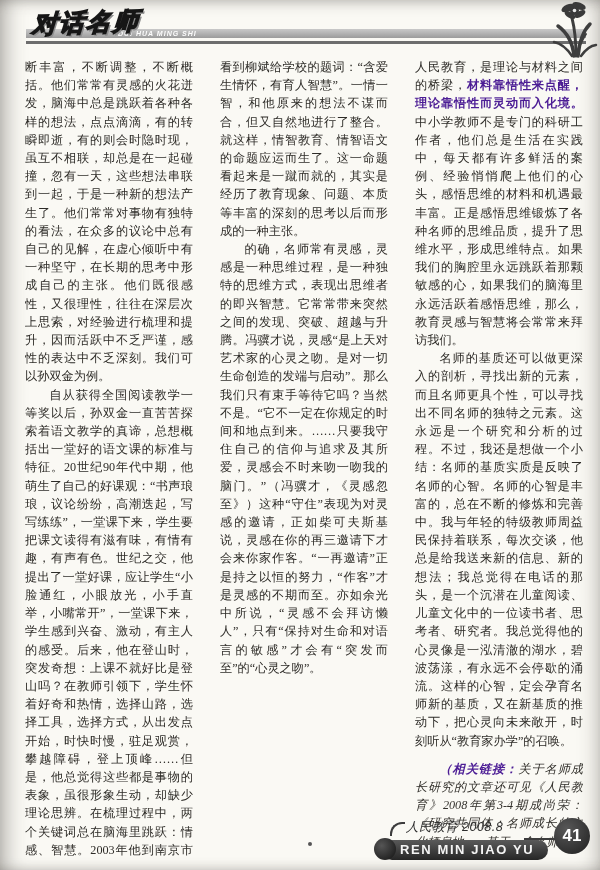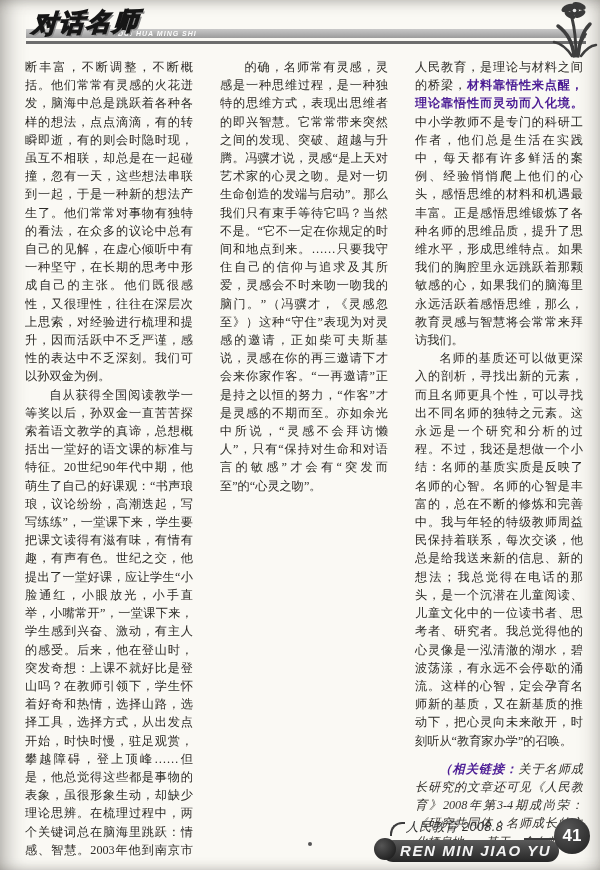--- a/index.html
+++ b/index.html
@@ -44,23 +44,23 @@
   .related{margin-top:10px;font-style:italic;color:#33312c;}
   .editor{margin:12px 2px 0 0;text-align:right;font-size:12.2px;}
   .editor b{font-weight:bold;}
   
   .footer{position:absolute;right:10px;bottom:6px;width:222px;height:48px;
     font-family:"Liberation Sans","DejaVu Sans",sans-serif;}
   .footer-arc{position:absolute;left:22px;top:6px;width:13px;height:12px;
     border-top:2px solid #3c3c3c;border-left:2px solid #3c3c3c;border-top-left-radius:12px;}
   .footer-journal{position:absolute;left:38px;top:3px;
     font-size:12.5px;font-weight:normal;font-style:italic;color:#2e2e2e;letter-spacing:.5px;}
-  .footer-pill{position:absolute;left:14px;top:24px;padding:2px 8px 3px 18px;
+  .footer-pill{position:absolute;left:14px;top:24px;padding:2px 14px 3px 18px;
     background:linear-gradient(#5a5a5a,#262626);border-radius:11px;
-    color:#f4f4f4;font-size:15px;font-weight:bold;font-style:italic;letter-spacing:1.6px;white-space:nowrap;}
+    color:#f4f4f4;font-size:13px;font-weight:bold;letter-spacing:1.6px;white-space:nowrap;}
   .footer-pill::before{content:"";position:absolute;left:-8px;top:-2px;width:22px;height:22px;
     background:radial-gradient(circle at 35% 35%,#555,#111);border-radius:50%;}
   .footer-link-line{position:absolute;right:28px;top:22px;width:38px;height:2px;background:#3c3c3c;}
   .footer-page{position:absolute;right:0;top:2px;width:36px;height:36px;border-radius:50%;
     background:radial-gradient(circle at 35% 30%,#585858,#1f1f1f);
     color:#fff;font-size:17px;font-weight:bold;display:flex;align-items:center;justify-content:center;text-align:center;}
   .dot{position:absolute;left:-60px;top:26px;width:4px;height:4px;background:#555;border-radius:50%;}
 </style>
 </head>
 <body>
@@ -93,20 +93,21 @@
   </div>
 
   <div class="columns">
 
     <div class="col">
       <p class="para">断丰富，不断调整，不断概括。他们常常有灵感的火花迸发，脑海中总是跳跃着各种各样的想法，点点滴滴，有的转瞬即逝，有的则会时隐时现，虽互不相联，却总是在一起碰撞，忽有一天，这些想法串联到一起，于是一种新的想法产生了。他们常常对事物有独特的看法，在众多的议论中总有自己的见解，在虚心倾听中有一种坚守，在长期的思考中形成自己的主张。他们既很感性，又很理性，往往在深层次上思索，对经验进行梳理和提升，因而活跃中不乏严谨，感性的表达中不乏深刻。我们可以孙双金为例。</p>
       <p class="para indent">自从获得全国阅读教学一等奖以后，孙双金一直苦苦探索着语文教学的真谛，总想概括出一堂好的语文课的标准与特征。20世纪90年代中期，他萌生了自己的好课观：“书声琅琅，议论纷纷，高潮迭起，写写练练”，一堂课下来，学生要把课文读得有滋有味，有情有趣，有声有色。世纪之交，他提出了一堂好课，应让学生“小脸通红，小眼放光，小手直举，小嘴常开”，一堂课下来，学生感到兴奋、激动，有主人的感受。后来，他在登山时，突发奇想：上课不就好比是登山吗？在教师引领下，学生怀着好奇和热情，选择山路，选择工具，选择方式，从出发点开始，时快时慢，驻足观赏，攀越障碍，登上顶峰……但是，他总觉得这些都是事物的表象，虽很形象生动，却缺少理论思辨。在梳理过程中，两个关键词总在脑海里跳跃：情感、智慧。2003年他到南京市北京东路小学任校长。一天，他走到楼梯口，一眼就</p>
     </div>
 
     <div class="col">
+      <p class="para">看到柳斌给学校的题词：“含爱生情怀，有育人智慧”。一情一智，和他原来的想法不谋而合，但又自然地进行了整合。就这样，情智教育、情智语文的命题应运而生了。这一命题看起来是一蹴而就的，其实是经历了教育现象、问题、本质等丰富的深刻的思考以后而形成的一种主张。</p>
       <p class="para indent">的确，名师常有灵感，灵感是一种思维过程，是一种独特的思维方式，表现出思维者的即兴智慧。它常常带来突然之间的发现、突破、超越与升腾。冯骥才说，灵感“是上天对艺术家的心灵之吻。是对一切生命创造的发端与启动”。那么我们只有束手等待它吗？当然不是。“它不一定在你规定的时间和地点到来。……只要我守住自己的信仰与追求及其所爱，灵感会不时来吻一吻我的脑门。”（冯骥才，《灵感忽至》）这种“守住”表现为对灵感的邀请，正如柴可夫斯基说，灵感在你的再三邀请下才会来你家作客。“一再邀请”正是持之以恒的努力，“作客”才是灵感的不期而至。亦如余光中所说，“灵感不会拜访懒人”，只有“保持对生命和对语言的敏感”才会有“突发而至”的“心灵之吻”。</p>
     </div>
 
     <div class="col">
       <p class="para"><span>人民教育，是理论与材料之间的桥梁，</span><b>材料靠悟性来点醒，理论靠悟性而灵动而入化境。</b><span>中小学教师不是专门的科研工作者，他们总是生活在实践中，每天都有许多鲜活的案例、经验悄悄爬上他们的心头，感悟思维的材料和机遇最丰富。正是感悟思维锻炼了各种名师的思维品质，提升了思维水平，形成思维特点。如果我们的胸腔里永远跳跃着那颗敏感的心，如果我们的脑海里永远活跃着感悟思维，那么，教育灵感与智慧将会常常来拜访我们。</span></p>
       <p class="para indent">名师的基质还可以做更深入的剖析，寻找出新的元素，而且名师更具个性，可以寻找出不同名师的独特之元素。这永远是一个研究和分析的过程。不过，我还是想做一个小结：名师的基质实质是反映了名师的心智。名师的心智是丰富的，总在不断的修炼和完善中。我与年轻的特级教师周益民保持着联系，每次交谈，他总是给我送来新的信息、新的想法；我总觉得在电话的那头，是一个沉潜在儿童阅读、儿童文化中的一位读书者、思考者、研究者。我总觉得他的心灵像是一泓清澈的湖水，碧波荡漾，有永远不会停歇的涌流。这样的心智，定会孕育名师新的基质，又在新基质的推动下，把心灵向未来敞开，时刻听从“教育家办学”的召唤。</p>
       <p class="para indent related"><b>（相关链接：</b><span>关于名师成长研究的文章还可见《人民教育》2008年第3-4期成尚荣：《研究共同体：名师成长的文化栖息地——基于一个名师团队的分析》）</span></p>
       <p class="editor"><span>（责任编辑</span>&nbsp;&nbsp;<b>余慧娟）</b></p>
     </div>
 

